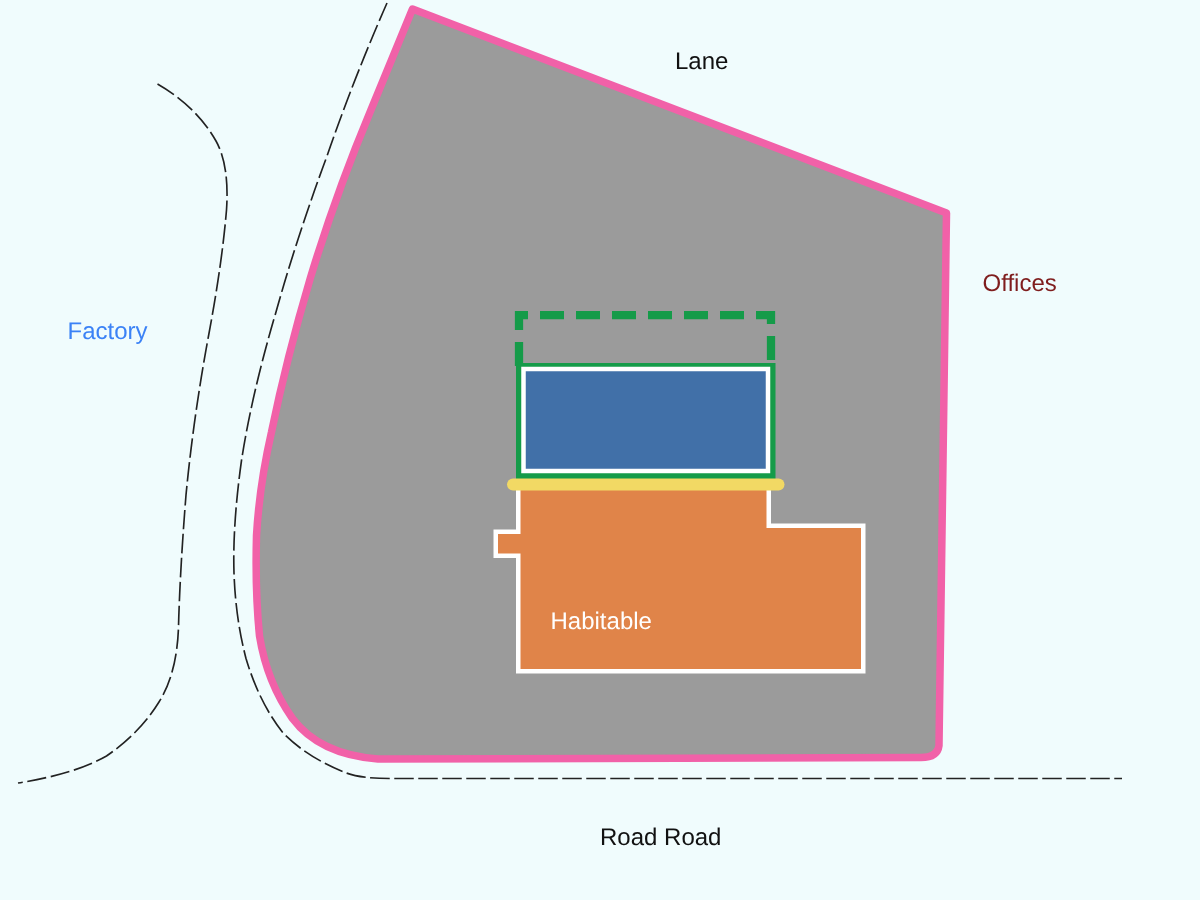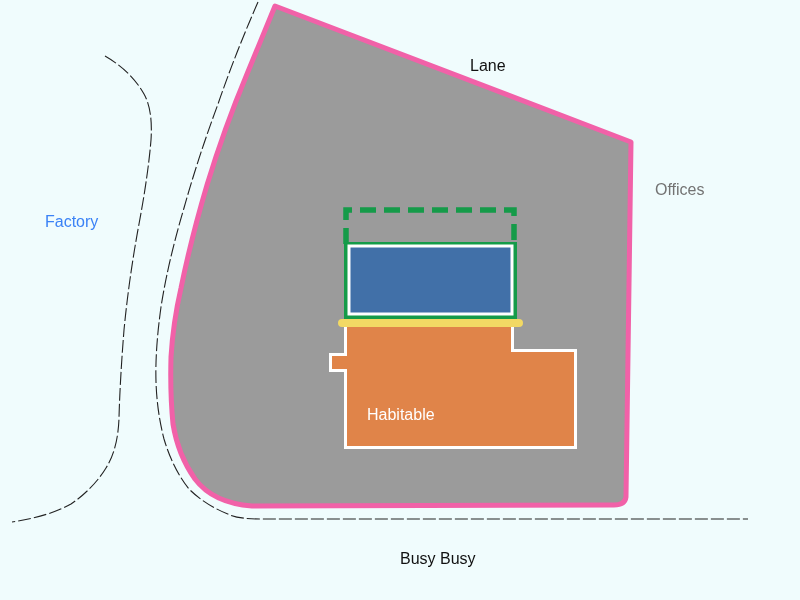--- a/index.html
+++ b/index.html
@@ -17,21 +17,21 @@
     position: absolute;
     inset: 0;
   }
   .map-label {
     position: absolute;
     font-size: 16px;
     line-height: 1.1;
     white-space: nowrap;
     user-select: none;
   }
-  #label-lane      { left: 470px; top: 33px; margin-top: 24px;  }
+  #label-lane      { left: 450px; top: 33px;  }
   #label-offices   { left: 655px; top: 181px; }
   #label-factory   { left: 45px;  top: 213px; }
   #label-busy-road { left: 400px; top: 550px; }
   #label-habitable { left: 367px; top: 406px; }
 </style>
 </head>
 <body>
 
 <div id="canvas" style="background: rgb(240, 252, 253);">
 
@@ -58,20 +58,20 @@
 
     <rect x="349" y="246" width="163" height="68" stroke-width="3" fill="#4170a8" stroke="#ffffff"></rect>
 
     <line x1="342" y1="323" x2="519" y2="323" stroke-width="8" stroke-linecap="round" stroke="#f2d964"></line>
 
     <path d="M 346,244 L 346,210 L 514,210 L 514,244" fill="none" stroke-width="5.5" stroke-dasharray="16 8" stroke="#159b49"></path>
   </svg>
 
   <div class="map-label" id="label-lane" style="color: rgb(17, 17, 17);">Lane</div>
 
-  <div class="map-label" id="label-offices" style="color: #737373;">Offices</div>
+  <div class="map-label" id="label-offices" style="color: #7f1d1d;">Offices</div>
 
   <div class="map-label" id="label-factory" style="color: #3b82f6;">Factory</div>
 
-  <div class="map-label" id="label-busy-road" style="color: rgb(17, 17, 17);">Busy Busy</div>
+  <div class="map-label" id="label-busy-road" style="color: rgb(17, 17, 17);">Road Road</div>
 
   <div class="map-label" id="label-habitable" style="color: rgb(255, 255, 255);">Habitable</div>
 </div>
 
 </body></html>

